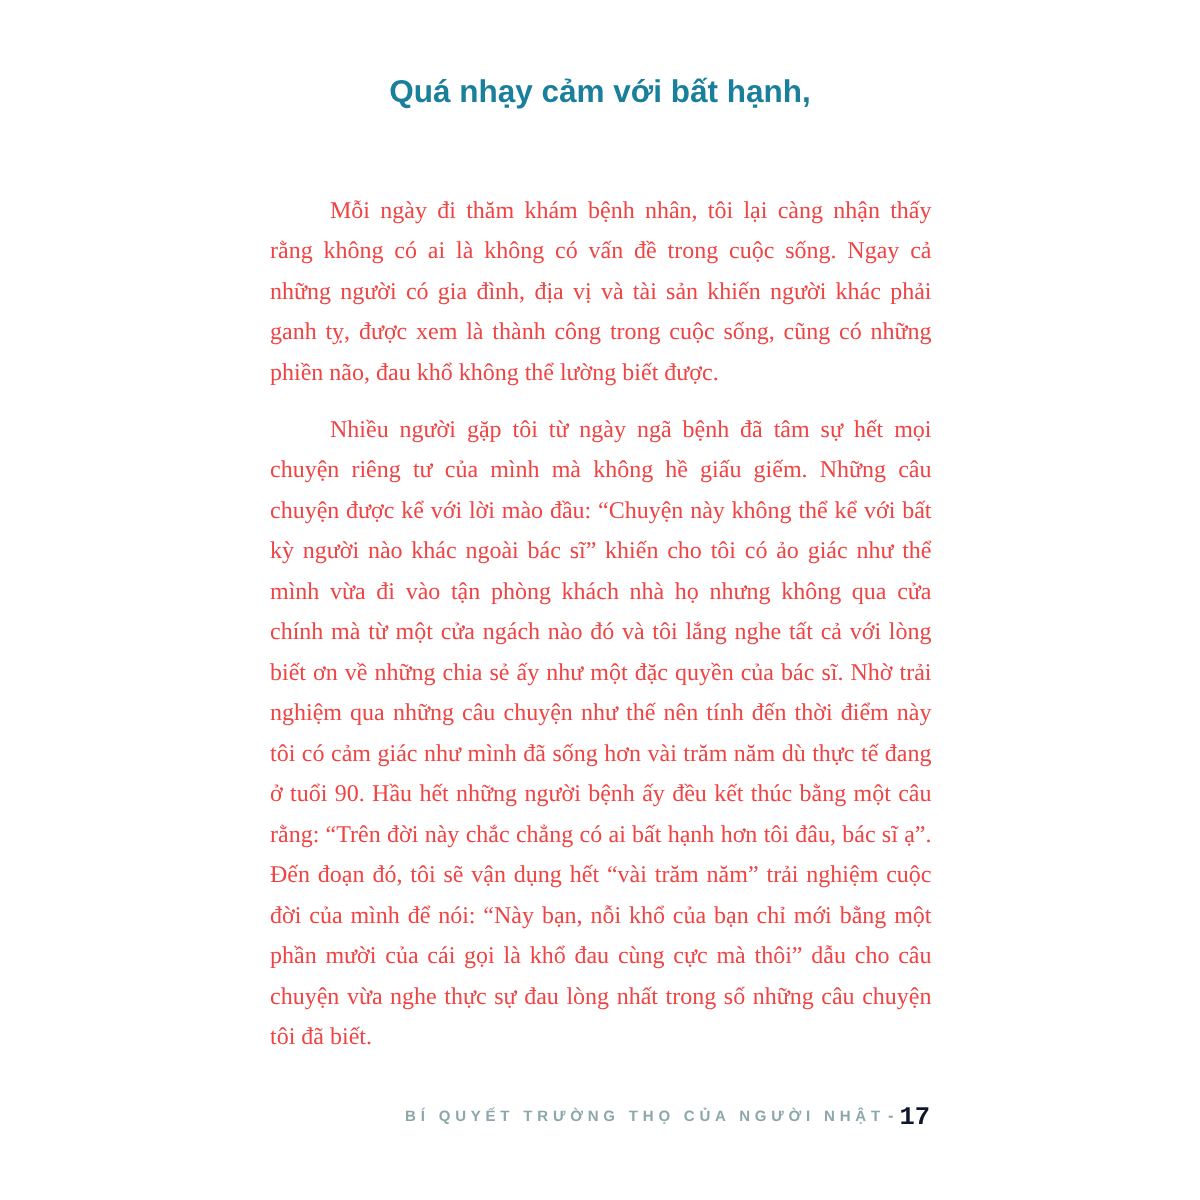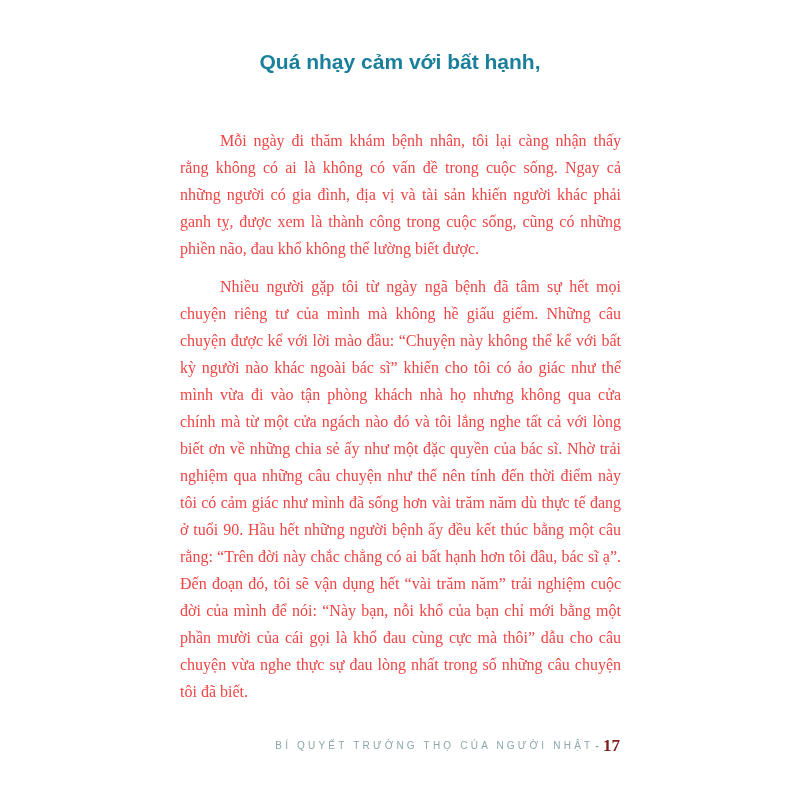--- a/index.html
+++ b/index.html
@@ -46,38 +46,38 @@
     position: absolute;
     top: 736px;
     left: 180px;
     width: 440px;
     text-align: right;
     white-space: nowrap;
   }
   .running-title {
     font-family: "Liberation Sans", sans-serif;
     font-size: 10px;
-    font-weight: normal;
+    font-weight: bold;
     letter-spacing: 3.2px;
     color: #8ba7a9;
     vertical-align: 2px;
   }
   .footer-sep {
     font-family: "Liberation Sans", sans-serif;
     font-size: 11px;
     font-weight: bold;
     color: #8ba7a9;
     vertical-align: 2px;
     padding: 0 4px 0 2px;
   }
   .page-number {
-    font-family: Liberation Serif, serif;
+    font-family: Liberation Mono, monospace;
     font-size: 17px;
     font-weight: bold;
-    color: #7f1d1d;
+    color: #0f172a;
   }
 </style>
 </head>
 <body>
 
 <div class="page">
 
   <h1 class="chapter-title">
     <span>Quá nhạy cảm với bất hạnh,</span><br>
   </h1>

